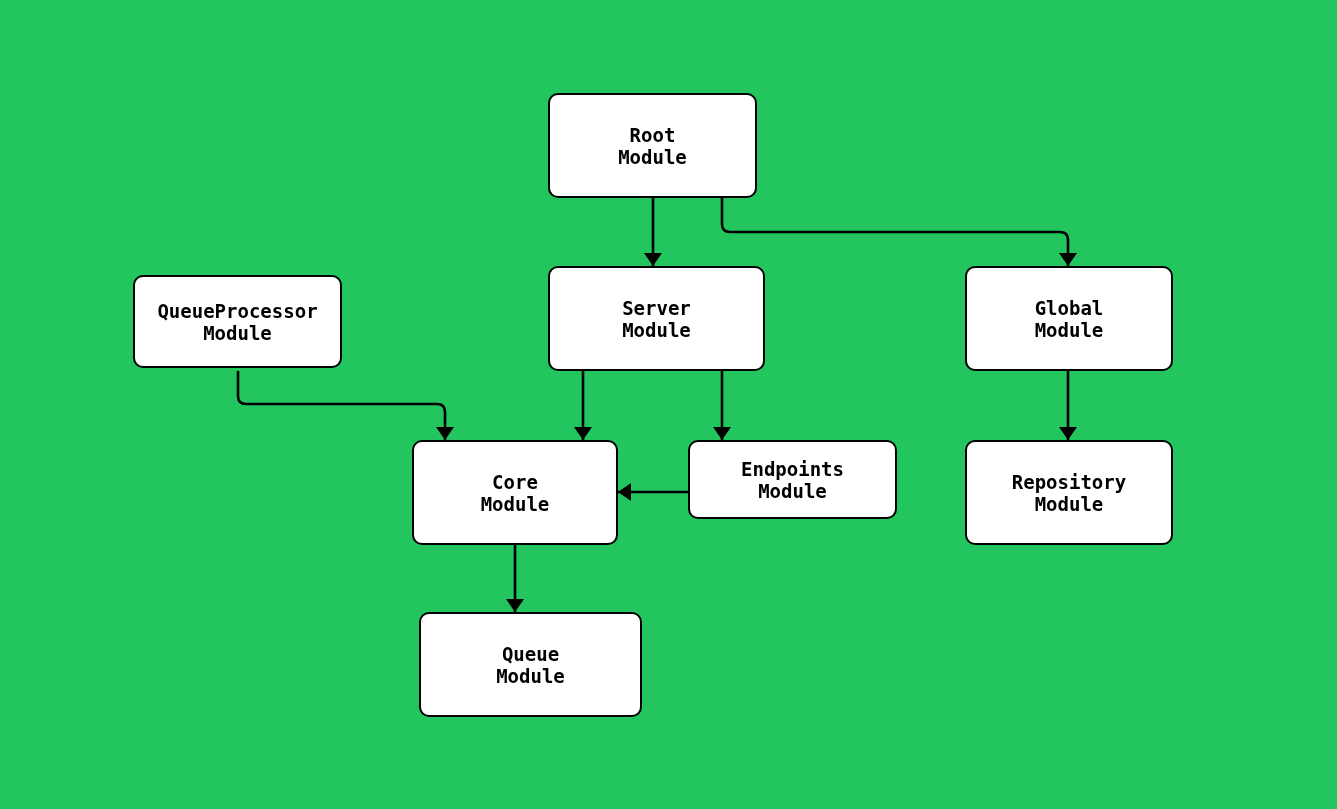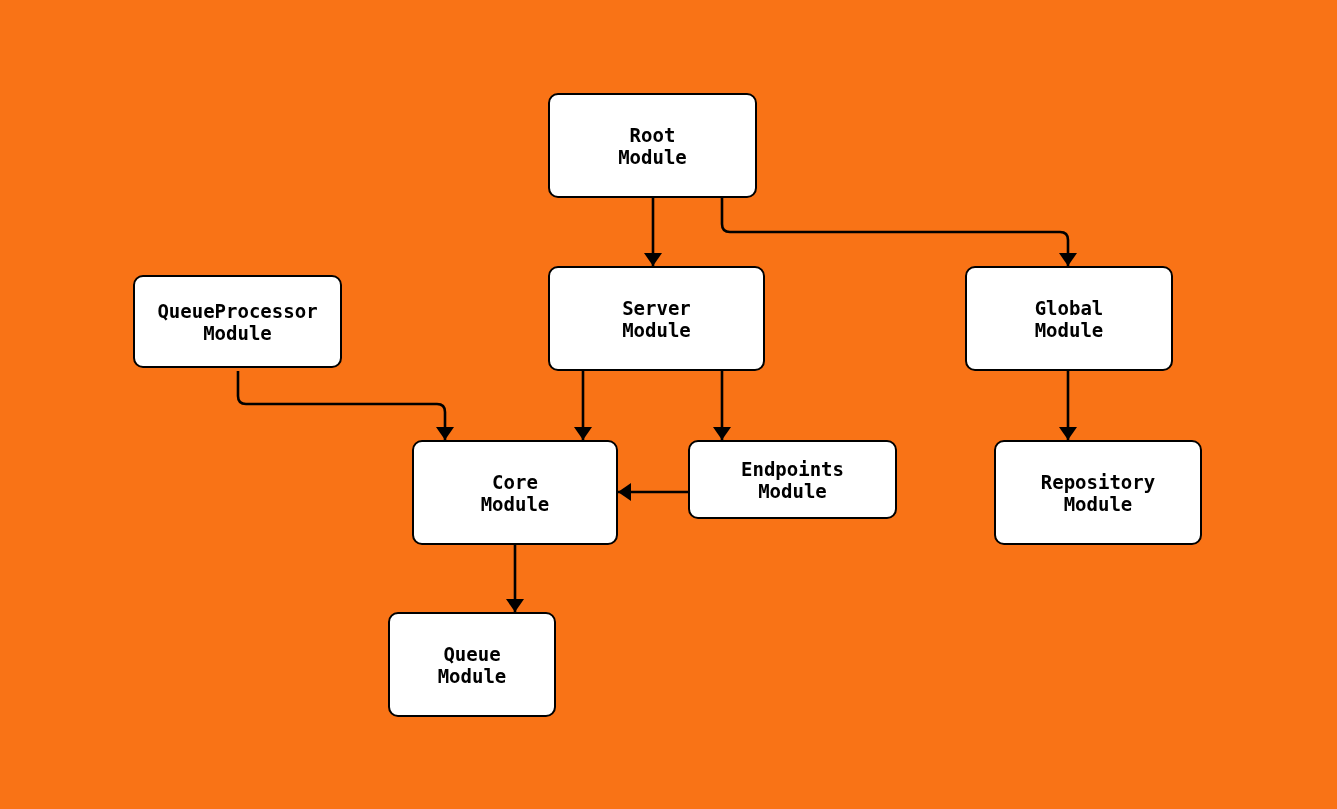--- a/index.html
+++ b/index.html
@@ -4,21 +4,21 @@
 <style>
   html, body {
     margin: 0;
     padding: 0;
     background: #ffffff;
   }
   .canvas {
     position: relative;
     width: 1337px;
     height: 809px;
-    background: #f97316;
+    background: #22c55e;
     font-family: "DejaVu Sans Mono", "Liberation Mono", monospace;
     overflow: hidden;
     text-decoration: underline;
   }
   .edges-layer {
     position: absolute;
     left: 0;
     top: 0;
     width: 1337px;
     height: 809px;
@@ -45,22 +45,22 @@
   }
   .node-label {
     white-space: pre-line;
   }
   .n-root          { left: 548px; top:  93px; width: 209px; height: 105px; }
   .n-queueprocessor{ left: 133px; top: 266px; width: 209px; height: 93px; margin-top: 9px; }
   .n-server        { left: 548px; top: 266px; width: 217px; height: 105px; }
   .n-global        { left: 965px; top: 266px; width: 208px; height: 105px; }
   .n-core          { left: 412px; top: 440px; width: 206px; height: 105px; }
   .n-endpoints     { left: 688px; top: 440px; width: 209px; height: 79px; }
-  .n-repository    { left: 994px; top: 440px; width: 208px; height: 105px; }
-  .n-queue         { left: 388px; top: 612px; width: 168px; height: 105px; }
+  .n-repository    { left: 965px; top: 440px; width: 208px; height: 105px; }
+  .n-queue         { left: 419px; top: 612px; width: 223px; height: 105px; }
 </style>
 </head>
 <body>
 
 <div class="canvas">
 
   <svg class="edges-layer" width="1337" height="809" viewBox="0 0 1337 809" xmlns="http://www.w3.org/2000/svg">
     <defs>
       <marker id="arrow" markerUnits="userSpaceOnUse" markerWidth="14" markerHeight="18" refX="13" refY="9" orient="auto">
         <path d="M0,0 L13,9 L0,18 Z" fill="#000000"></path>

